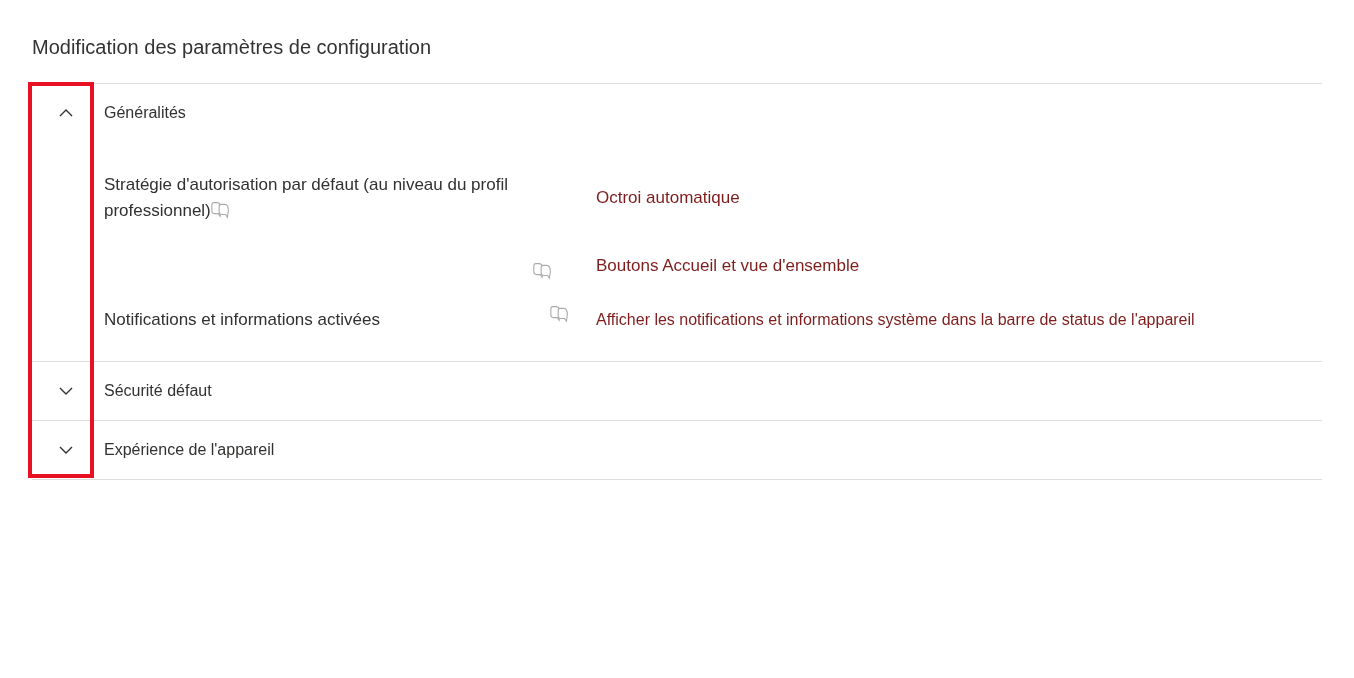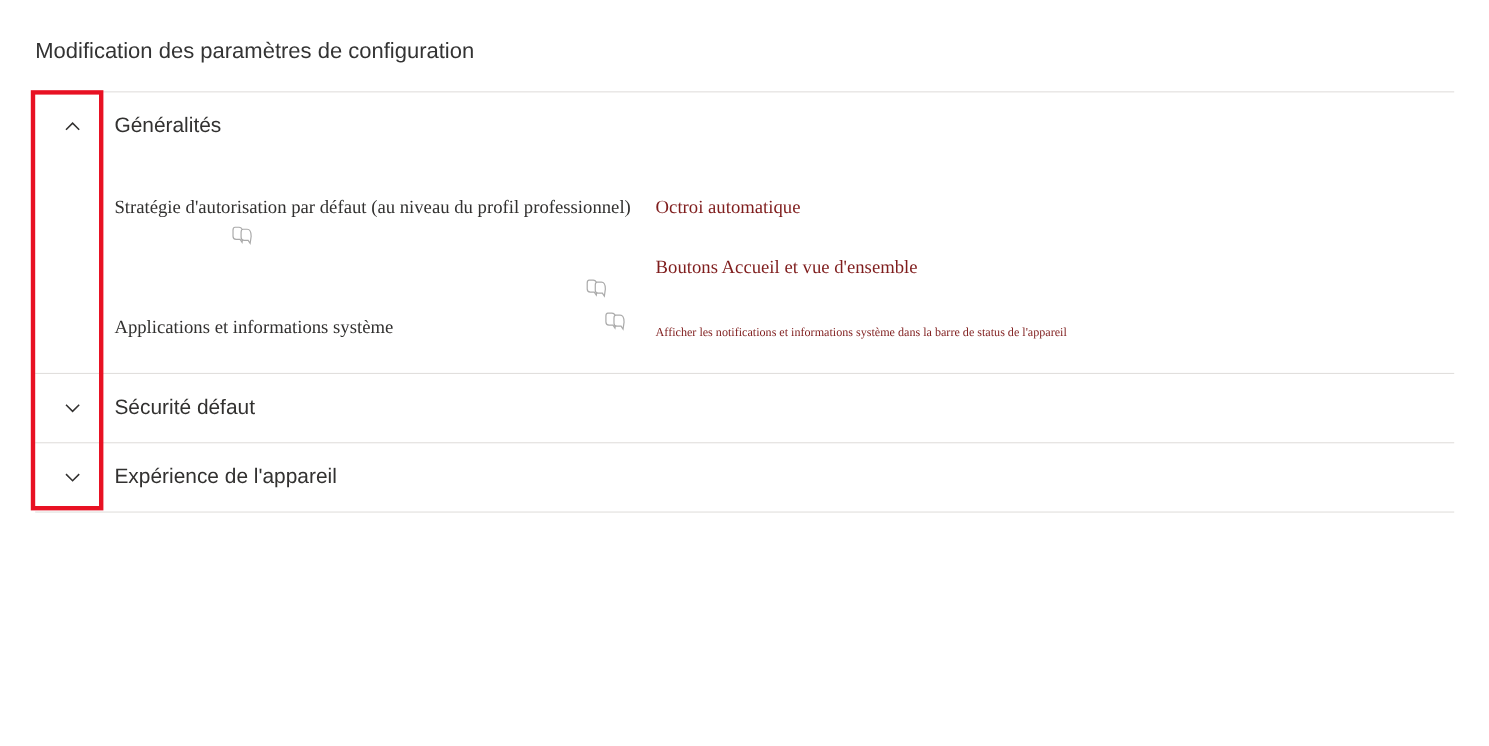--- a/index.html
+++ b/index.html
@@ -32,21 +32,21 @@
       position: relative;
     }
     .section-header {
       display: flex;
       align-items: center;
       padding: 20px 0 20px 72px;
       cursor: pointer;
       position: relative;
     }
     .section-title {
-      font-size: 19px;
+      font-size: 16px;
       color: #323130;
     }
     .chevron {
       position: absolute;
       left: 24px;
       width: 20px;
       height: 20px;
       display: flex;
       align-items: center;
       justify-content: center;
@@ -55,42 +55,41 @@
     .chevron svg {
       width: 16px;
       height: 16px;
     }
     .section-body {
       padding: 20px 0 10px 72px;
     }
     .setting-row {
       display: flex;
       padding: 10px 0 18px 0;
-      align-items: flex-end;
-      font-family: Liberation Serif, serif;
+      align-items: center;
     }
     .setting-label-col {
       width: 492px;
       flex-shrink: 0;
       padding-right: 12px;
       position: relative;
     }
     .setting-label {
       font-size: 17px;
       color: #323130;
       line-height: 1.55;
     }
     .setting-value {
       font-size: 17px;
       color: #7f1d1d;
       flex: 1;
       line-height: 1.55;
     }
     .setting-value.small {
-      font-size: 11px;
+      font-size: 16px;
     }
     .copilot-icon {
       position: absolute;
       width: 22px;
       height: 20px;
       opacity: 0.55;
     }
     .copilot-icon svg {
       width: 22px;
       height: 20px;
@@ -152,21 +151,21 @@
                   <path d="M4 3 Q2 3 2 6 L2 12 Q2 15 5 15 L9 15 L11 18 L12 11 Q12 3 8 3 Z"></path>
                   <path d="M12 5 Q10 5 10 8 L10 13 Q10 16 13 16 L17 16 L19 19 L20 12 Q20 5 16 5 Z" fill="#fff"></path>
                 </svg>
               </span>
             </div>
             <div class="setting-value">Boutons Accueil et vue d'ensemble</div>
           </div>
 
           <div class="setting-row">
             <div class="setting-label-col">
-              <span class="setting-label">Applications et informations système</span>
+              <span class="setting-label">Notifications et informations activées</span>
               <span class="copilot-icon" style="left:445px;top:-4px;">
                 <svg viewBox="0 0 24 20" fill="none" stroke="#666" stroke-width="1.2">
                   <path d="M4 3 Q2 3 2 6 L2 12 Q2 15 5 15 L9 15 L11 18 L12 11 Q12 3 8 3 Z"></path>
                   <path d="M12 5 Q10 5 10 8 L10 13 Q10 16 13 16 L17 16 L19 19 L20 12 Q20 5 16 5 Z" fill="#fff"></path>
                 </svg>
               </span>
             </div>
             <div class="setting-value small">Afficher les notifications et informations système dans la barre de status de l'appareil</div>
           </div>
 

